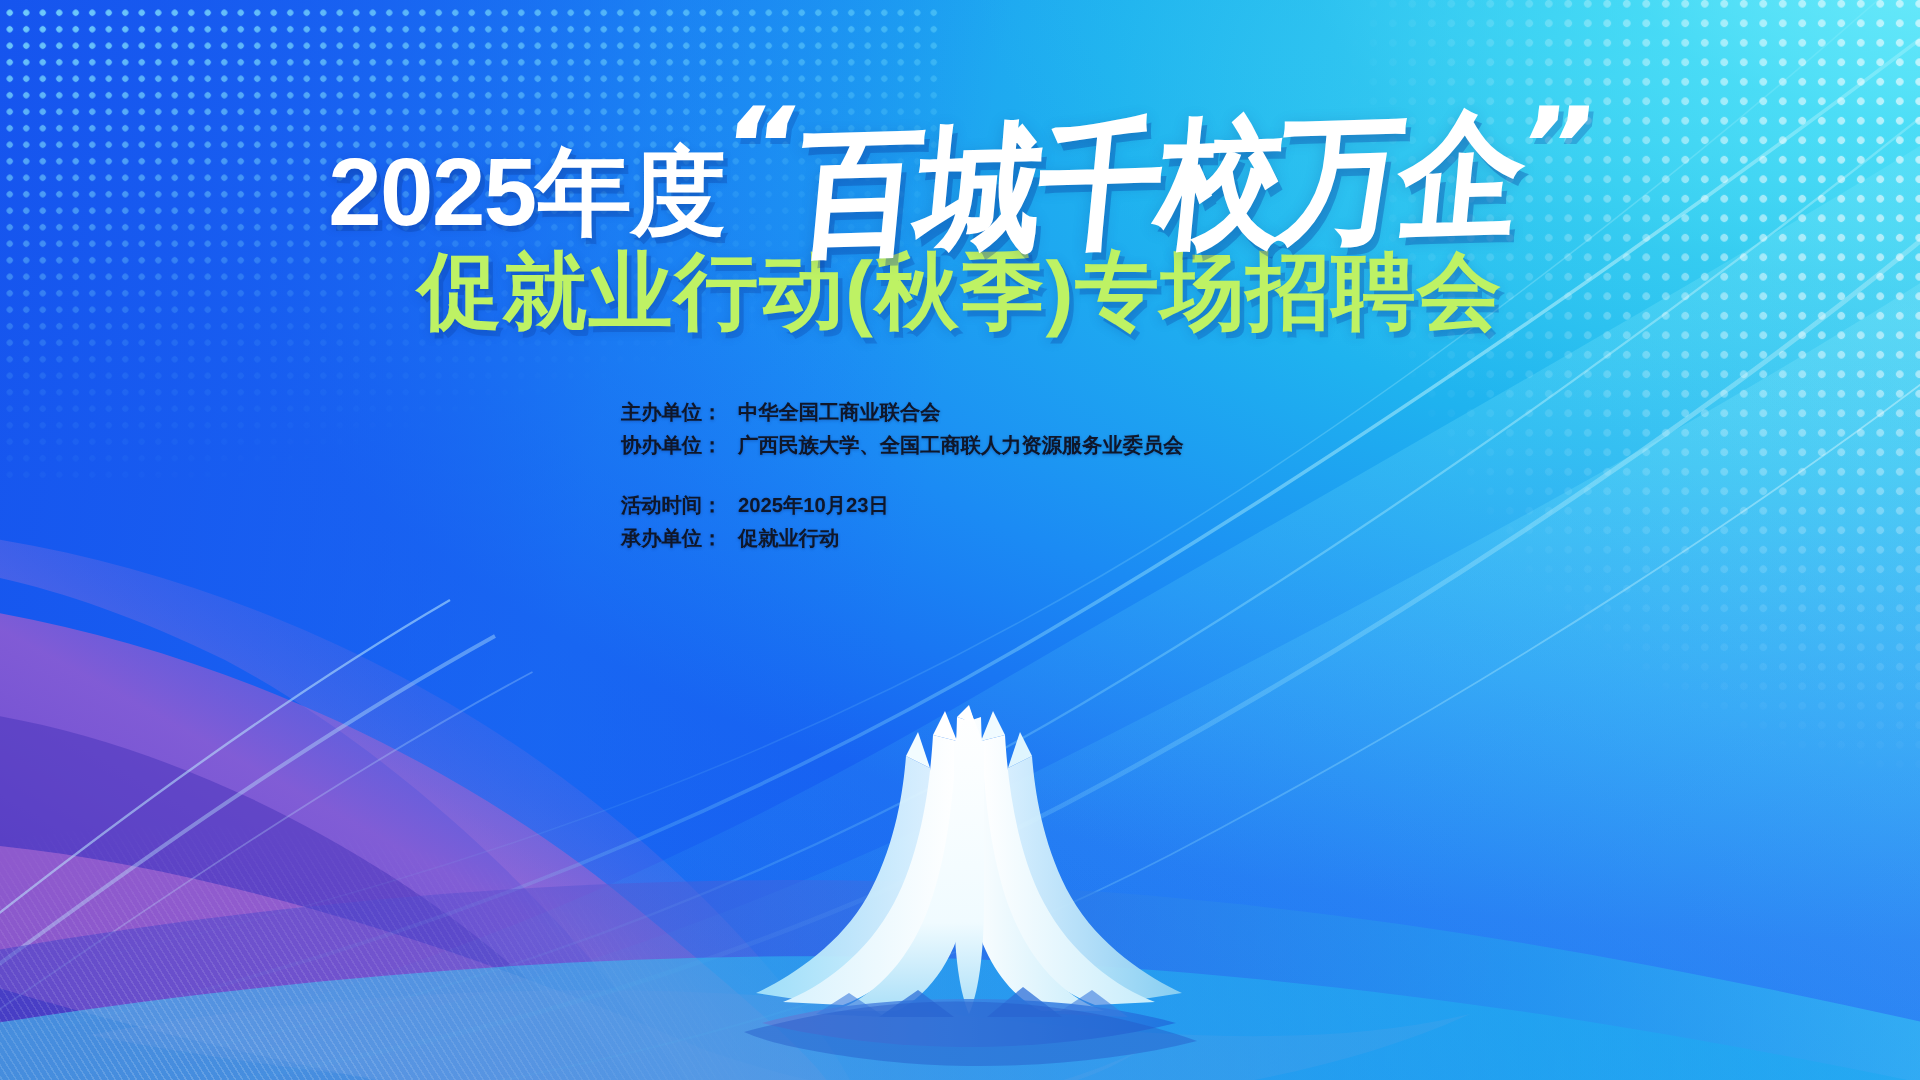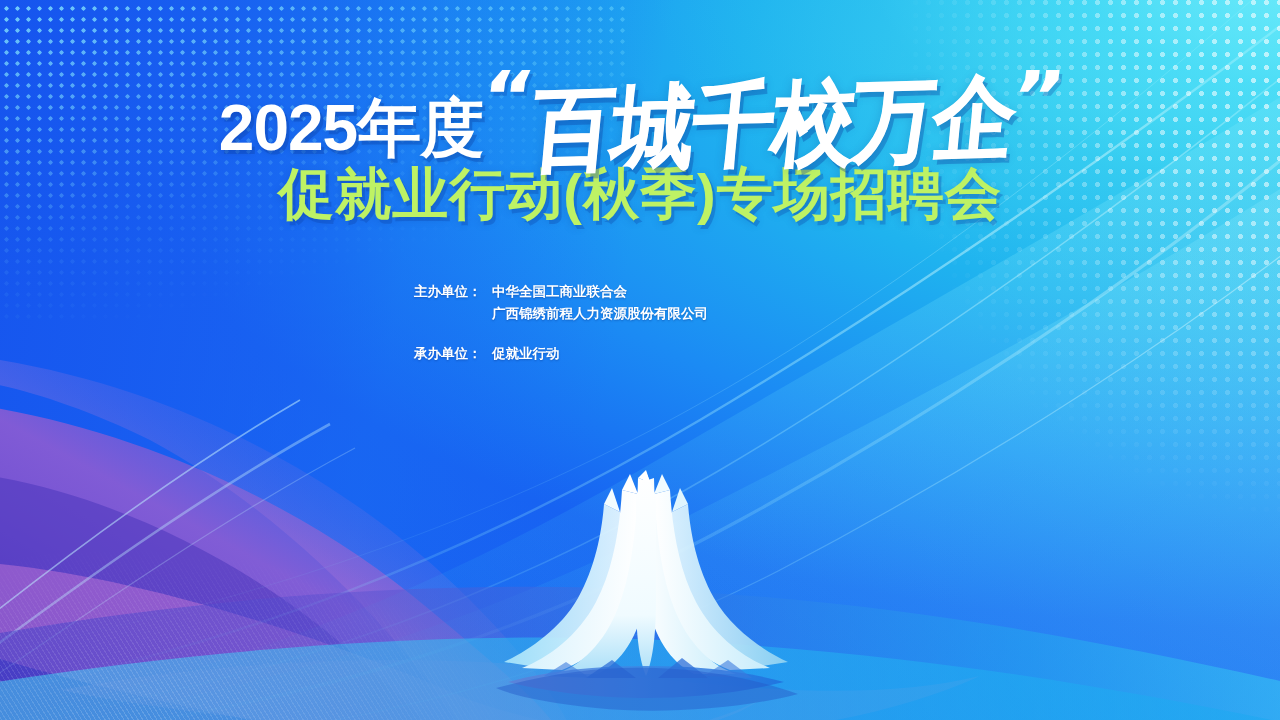--- a/index.html
+++ b/index.html
@@ -115,23 +115,23 @@
     font-size:56px;
     letter-spacing:1px;
     color:#bef264;
     line-height:1.22;
     text-shadow:3px 4px 0 rgba(10,60,160,.28), 0 2px 8px rgba(8,50,140,.22);
   }
 
   
   .info{
     position:absolute;
-    left:414px;top:281px;
+    left:414px;top:264px;
     z-index:40;
-    color:#ffffff;
+    color:#0f172a;
     font-size:13.5px;
     line-height:21.5px;
     font-weight:bold;
     font-family:"Liberation Sans","DejaVu Sans",sans-serif;
     text-shadow:0 1px 2px rgba(10,55,140,.45);
     white-space:nowrap;
   }
   .info .row{display:block;}
   .info .lbl{display:inline-block;width:78px;}
   .info .indent{display:inline-block;width:78px;}
@@ -317,21 +317,24 @@
       <span class="t-quote close">”</span>
     </div>
     <div class="title-line2">促就业行动(秋季)专场招聘会</div>
   </div>
 
   <div class="info">
     <span class="row">
       <span class="lbl">主办单位：</span><span>中华全国工商业联合会</span>
     </span>
     <span class="row">
-      <span class="indent"></span><span>广西锦绣前程人力资源股份有限公司</span>
+      <span class="lbl">协办单位：</span><span>广西民族大学、全国工商联人力资源服务业委员会</span>
     </span>
     <div class="gap"></div>
+    <span class="row">
+      <span class="lbl">活动时间：</span><span>2025年10月23日</span>
+    </span>
     <span class="row">
       <span class="lbl">承办单位：</span><span>促就业行动</span>
     </span>
   </div>
 
 </div>
 
 </body></html>

